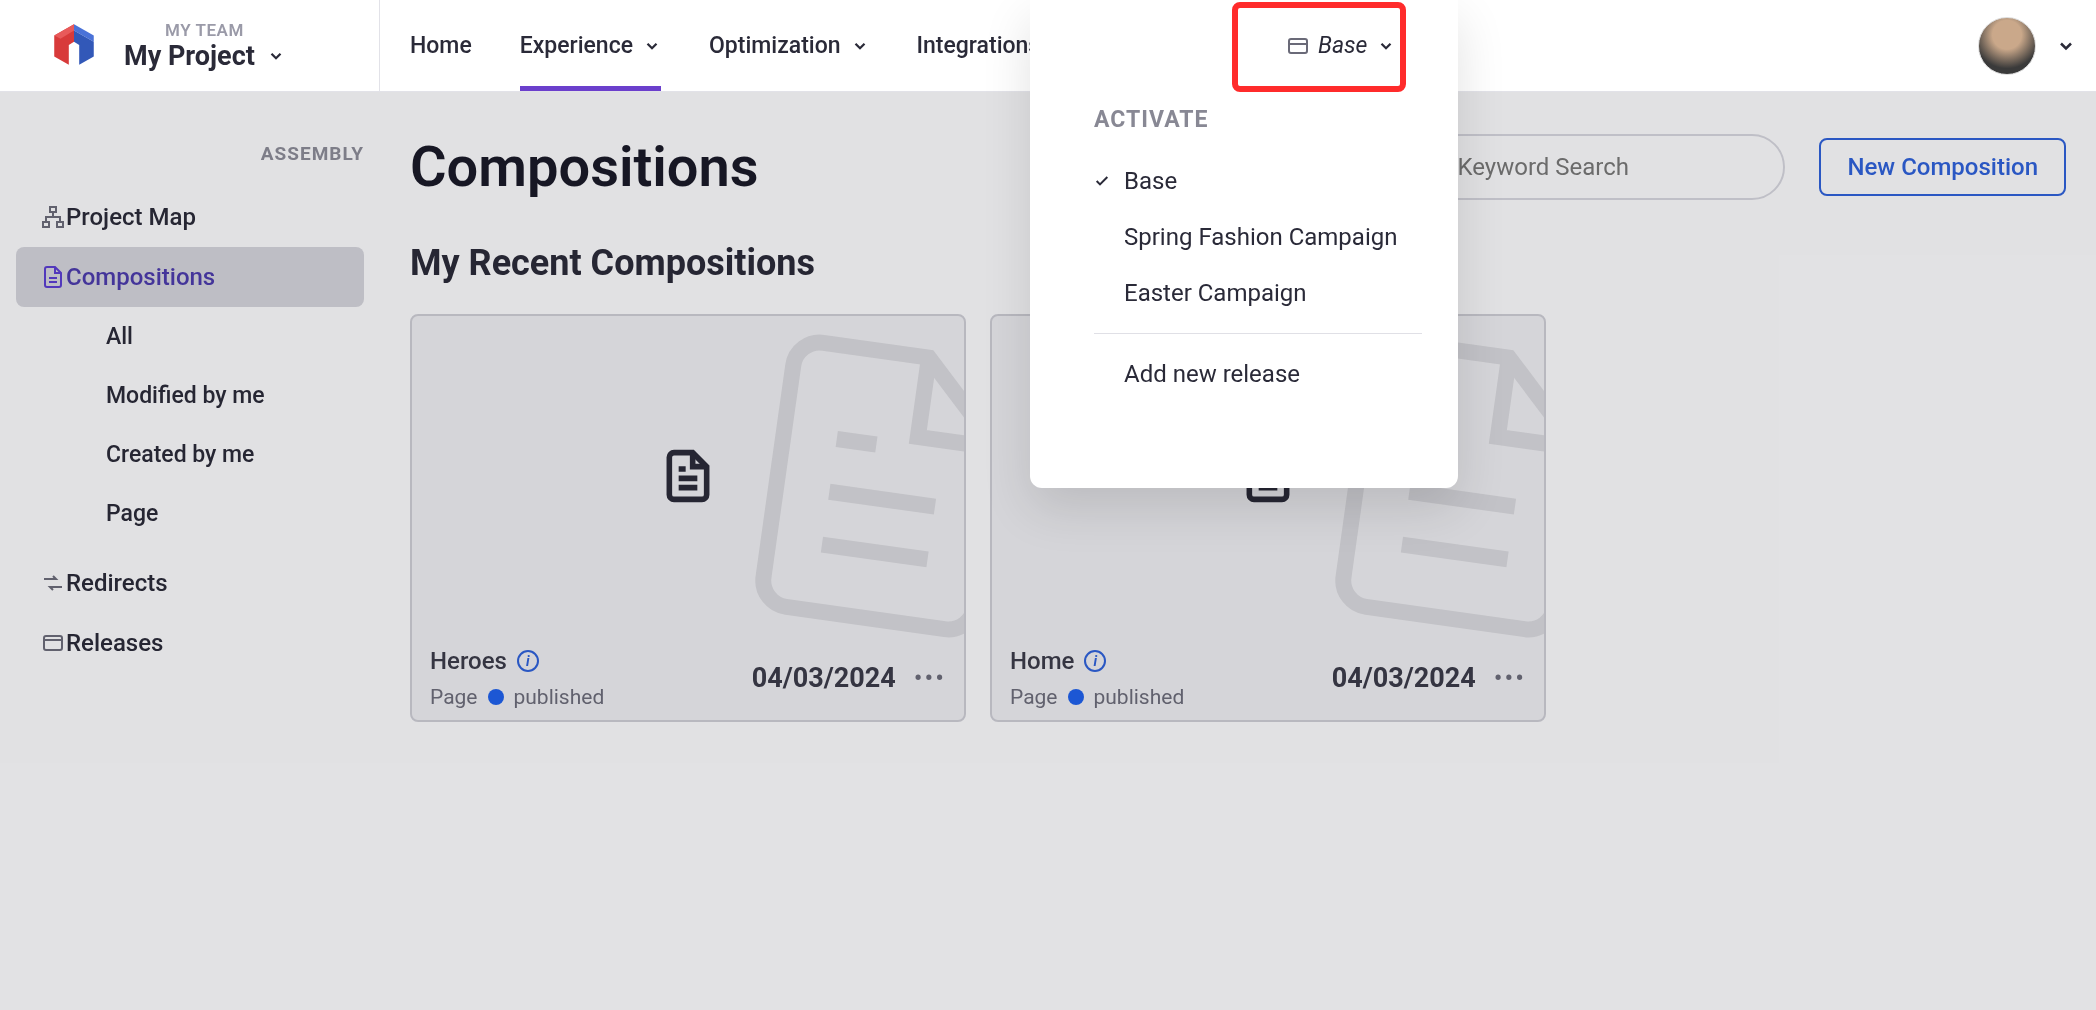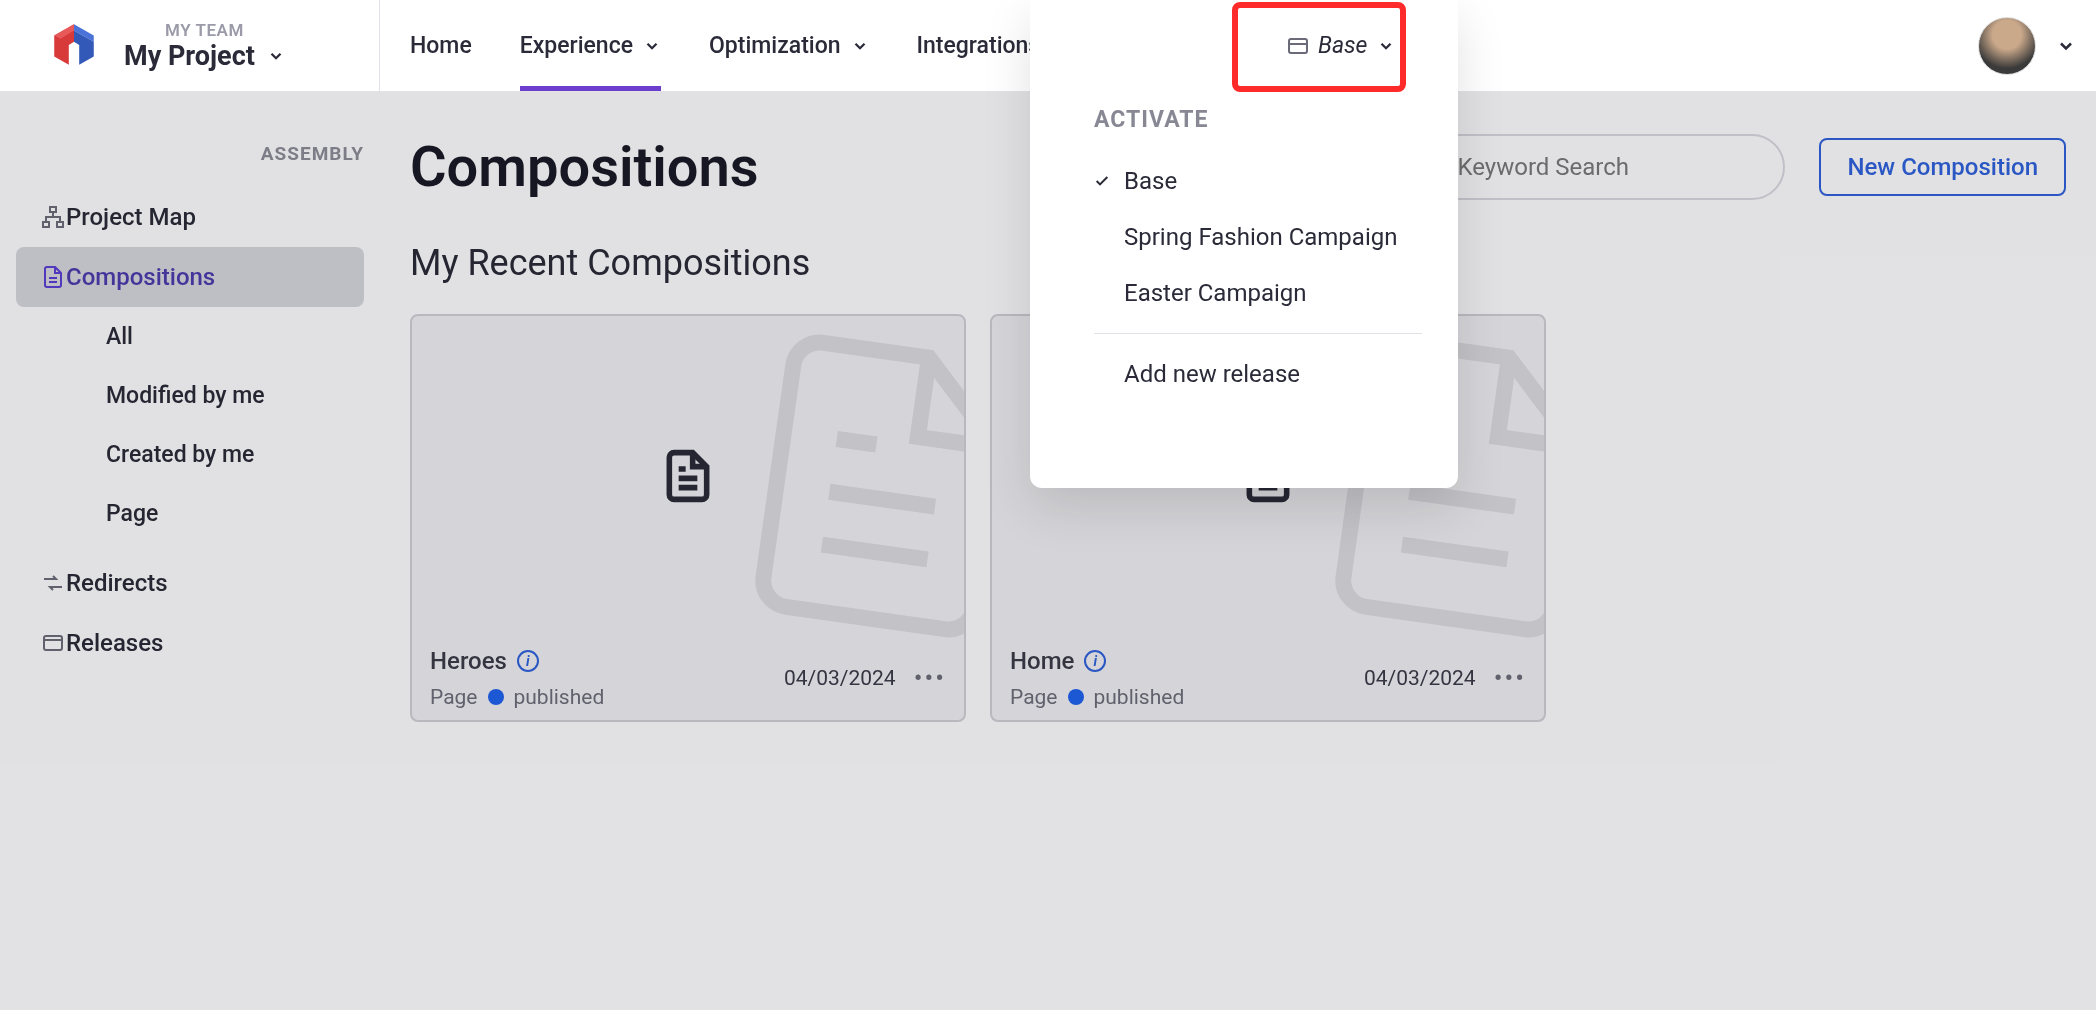--- a/index.html
+++ b/index.html
@@ -40,36 +40,36 @@
     .sidebar-icon { width: 26px; height: 26px; display: flex; align-items: center; justify-content: center; color: #6a6a78; }
     .sidebar-item.active .sidebar-icon { color: #5a3dcc; }
     
     .main { position: absolute; top: 92px; left: 380px; right: 0; bottom: 0; padding: 42px 30px 0 30px; z-index: 2; }
     .page-title { font-size: 56px; font-weight: 600; color: #1a1a28; }
     .title-row { display: flex; align-items: center; justify-content: space-between; }
     .title-actions { display: flex; align-items: center; gap: 34px; }
     .search-input { height: 66px; border: 2px solid #d0d0d8; border-radius: 33px; padding: 0 30px; font-size: 24px; color: #2a2a38; background: transparent; width: 360px; outline: none; }
     .new-comp-btn { height: 58px; padding: 0 26px; border: 2px solid #2e5fd4; border-radius: 8px; color: #2e5fd4; font-size: 24px; font-weight: 500; background: transparent; cursor: pointer; display: flex; align-items: center; }
     
-    .section-title { font-size: 36px; font-weight: 400; color: #2a2a38; margin-top: 42px; margin-bottom: 30px; }
+    .section-title { font-size: 36px; font-weight: 700; color: #2a2a38; margin-top: 42px; margin-bottom: 30px; }
     
     .cards { display: flex; gap: 24px; }
     .card { width: 556px; height: 408px; border: 2px solid #c8c8d0; border-radius: 8px; background: #e8e8ec; display: flex; flex-direction: column; cursor: pointer; position: relative; overflow: hidden; }
     .card-preview { flex: 1; display: flex; align-items: center; justify-content: center; position: relative; }
     .card-preview .bg-doc { position: absolute; right: -80px; top: -20px; width: 320px; height: 380px; opacity: 0.22; transform: rotate(8deg); }
     .card-preview .fg-doc { width: 56px; height: 60px; position: relative; z-index: 2; }
     .card-footer { height: 84px; padding: 10px 18px; display: flex; align-items: center; justify-content: space-between; }
     .card-footer-left { display: flex; flex-direction: column; gap: 10px; }
     .card-name-row { display: flex; align-items: center; gap: 10px; }
     .card-name { font-size: 24px; font-weight: 500; color: #3a3a48; }
     .info-icon { width: 22px; height: 22px; border: 2px solid #2e5fd4; border-radius: 50%; display: flex; align-items: center; justify-content: center; color: #2e5fd4; font-size: 14px; font-weight: 700; font-style: italic; }
     .card-meta { display: flex; align-items: center; gap: 10px; font-size: 21px; color: #6a6a78; }
     .status-dot { width: 16px; height: 16px; border-radius: 50%; background: #1f5fe6; }
     .card-footer-right { display: flex; align-items: center; gap: 18px; }
-    .card-date { font-size: 21px; font-weight: 400; color: #3a3a48; text-align: center; }
+    .card-date { font-size: 27px; font-weight: 700; color: #3a3a48; text-align: center; }
     .more-dots { font-size: 26px; color: #6a6a78; letter-spacing: 2px; cursor: pointer; }
     
     .dropdown-panel { position: absolute; top: 0; left: 1030px; width: 428px; height: 488px; background: #fff; border-radius: 0 0 12px 12px; box-shadow: 0 20px 50px rgba(0,0,0,0.12); z-index: 50; }
     .dropdown-inner { position: absolute; top: 106px; left: 48px; right: 20px; }
     .dropdown-heading { font-size: 23px; font-weight: 700; color: #888894; letter-spacing: 1px; margin-bottom: 20px; padding-left: 16px; }
     .dropdown-item { display: flex; align-items: center; gap: 14px; padding: 14px 16px; font-size: 24px; color: #2a2a38; cursor: pointer; border-radius: 6px; }
     .check-icon { width: 16px; height: 16px; color: #2a2a38; flex-shrink: 0; }
     .check-spacer { width: 16px; flex-shrink: 0; }
     .dropdown-divider { height: 1px; background: #e0e0e6; margin: 12px 16px; }
     

